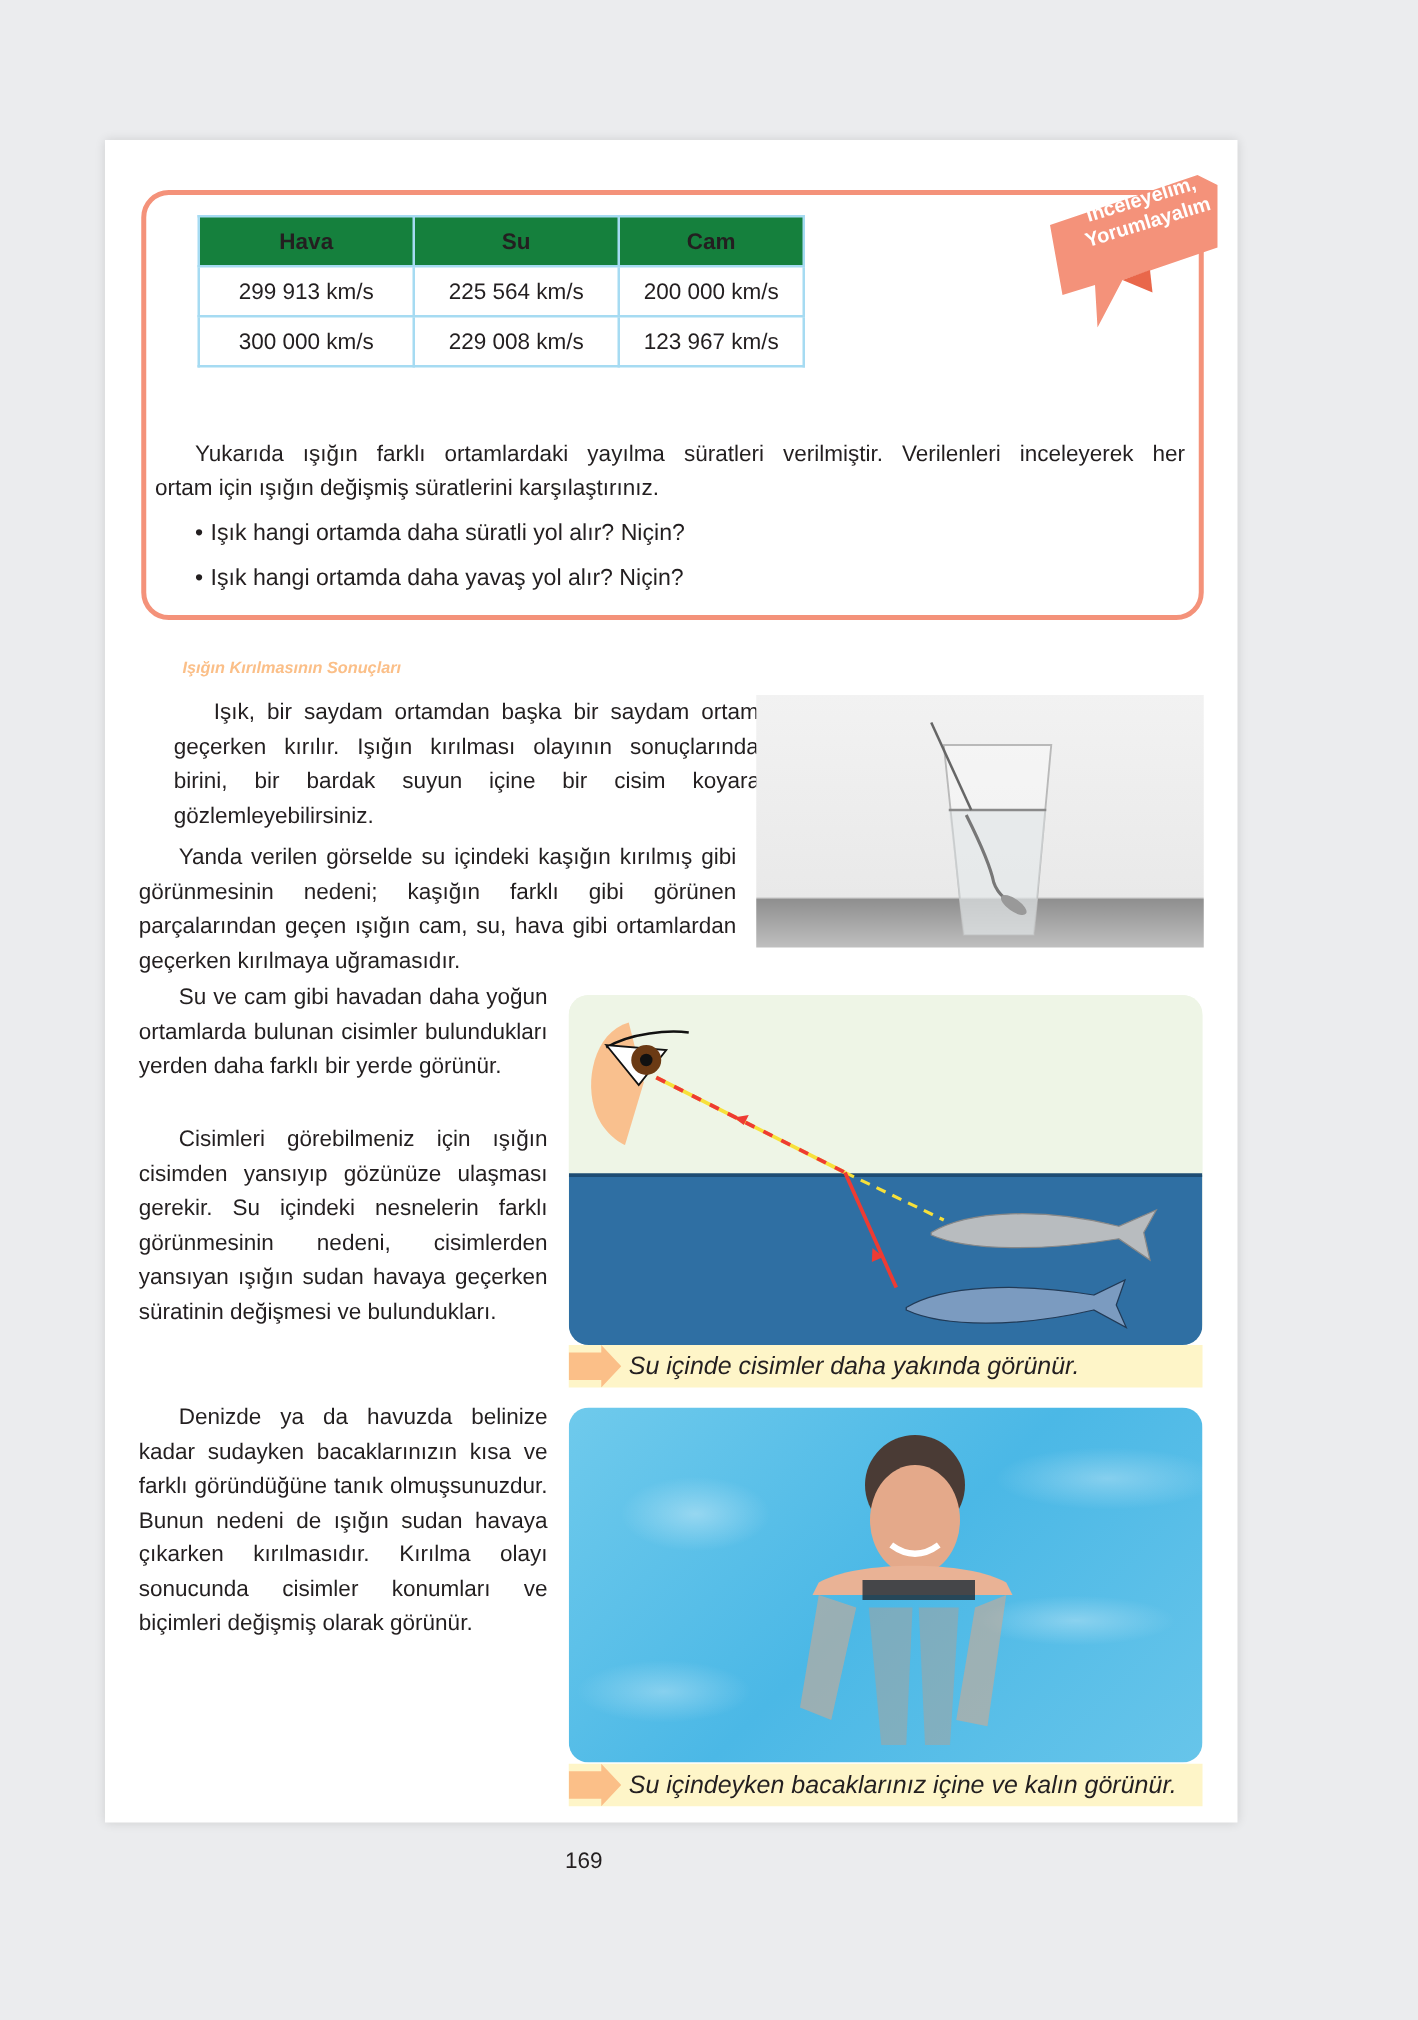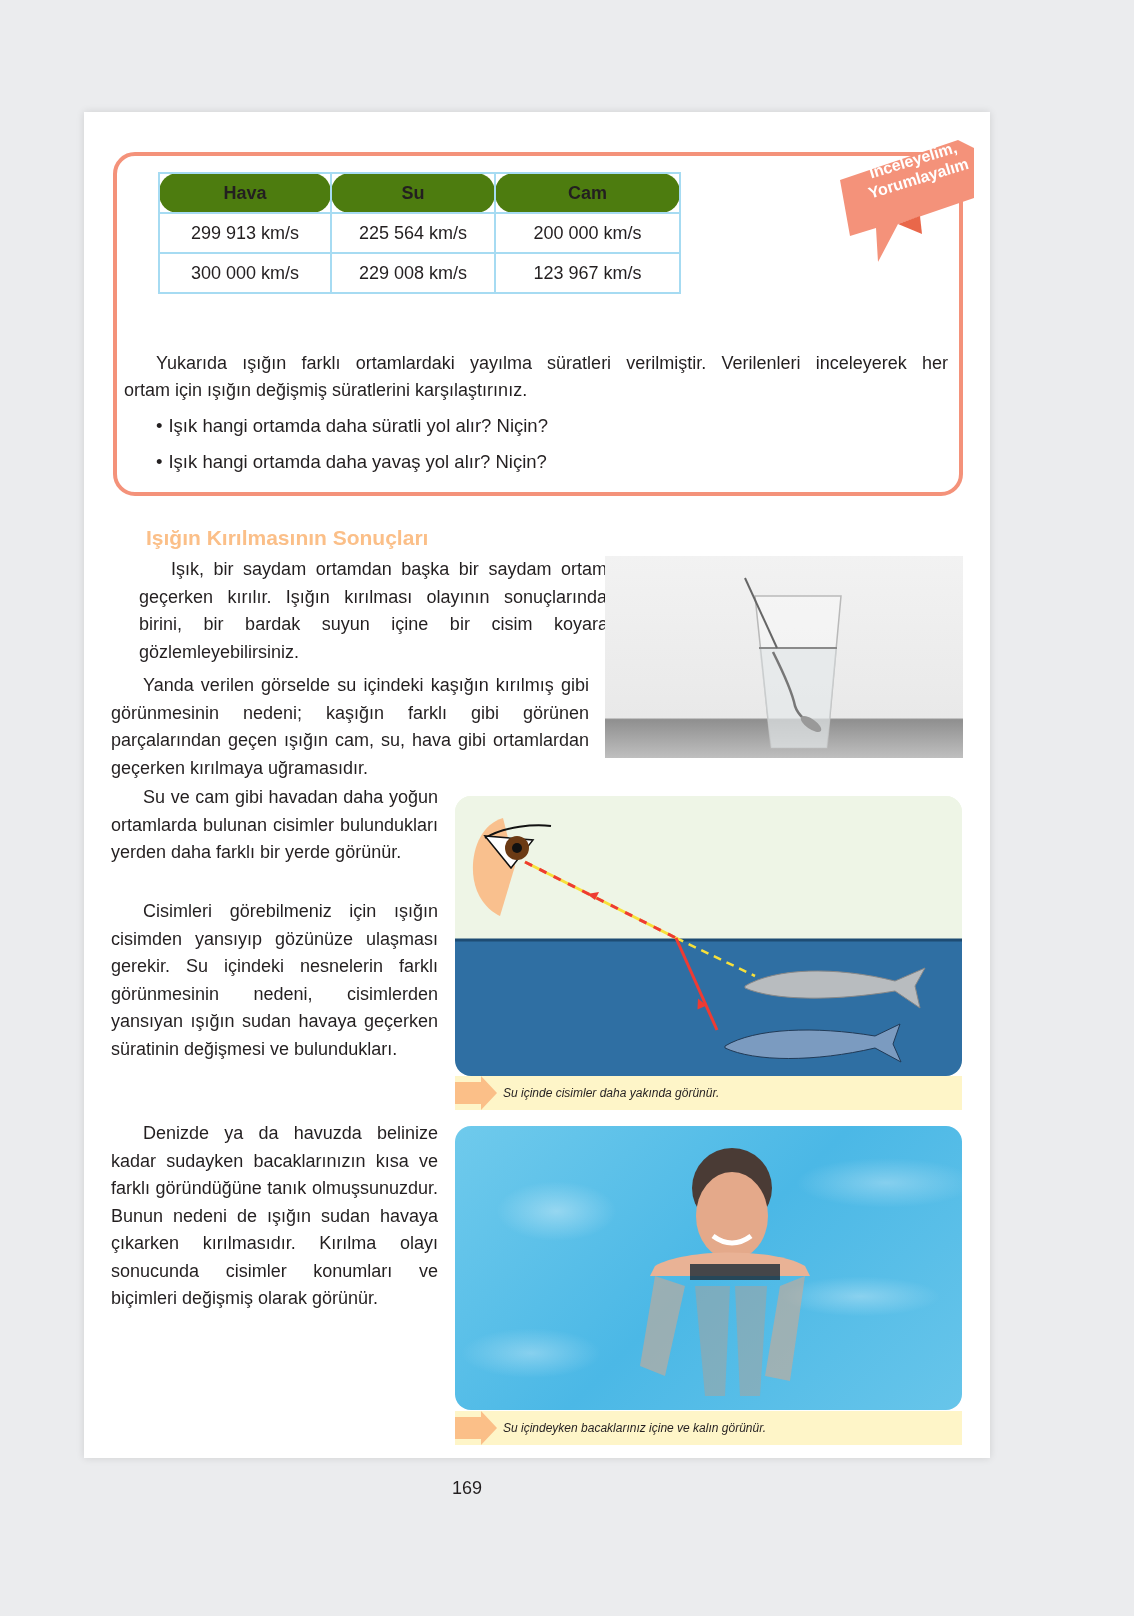--- a/index.html
+++ b/index.html
@@ -22,22 +22,22 @@
   }
   .speed-table {
     position: absolute; left: 158px; top: 172px; border-collapse: collapse;
     font-size: 18px;
   }
   .speed-table td {
     border: 2px solid #a6dbf2; text-align: center; height: 40px; padding: 0;
   }
   .speed-table td.c1 { width: 172px; }
   .speed-table td.c2 { width: 164px; }
-  .speed-table td.c3 { width: 185px; }
-  .speed-table tr.head td { background: #4d7c0f; font-weight: bold; border-radius: 19px; }
+  .speed-table td.c3 { width: 148px; }
+  .speed-table tr.head td { background: #15803d; font-weight: bold; }
   .speed-table tr.val td { background: #ffffff; }
 
   .ribbon {
     position: absolute; left: 838px; top: 138px; width: 138px; height: 124px;
   }
   .ribbon-text {
     position: absolute; left: 848px; top: 170px; width: 130px;
     transform: rotate(-17deg); transform-origin: left top;
     color: #fff; font-weight: bold; font-size: 16px; line-height: 19px;
     text-align: center;
@@ -46,40 +46,41 @@
   .para {
     position: absolute; font-size: 18px; line-height: 27.5px; text-align: justify;
   }
   .para .indent { display: inline-block; width: 32px; }
   .bullet {
     position: absolute; left: 156px; font-size: 18.5px; line-height: 22px;
   }
   .bullet::before { content: "\2022"; margin-right: 6px; }
 
   .section-title {
-    position: absolute; left: 146px; top: 526px; font-size: 21px; font-weight: bold;
+    position: absolute; left: 146px; top: 526px; font-size: 13px; font-weight: bold;
     color: #fbbf88;
+    font-style: italic;
   }
 
   .col-text { left: 111px; width: 478px; }
   .narrow-text { left: 111px; width: 327px; }
 
   .fig-glass {
     position: absolute; left: 605px; top: 556px; width: 358px; height: 202px;
     background: linear-gradient(#f2f2f2 0%, #e9e9e9 80%, #8f8f8f 81%, #bfbfbf 100%);
     overflow: hidden;
   }
 
   .fig-fish {
     position: absolute; left: 455px; top: 796px; width: 507px; height: 280px;
     border-radius: 16px; overflow: hidden; background: #eef5e6;
   }
   .caption {
     position: absolute; left: 455px; width: 507px; height: 34px;
-    background: #fef5c8; font-style: italic; font-size: 12px; line-height: 34px;
+    background: #fef5c8; font-style: italic; font-size: 20px; line-height: 34px;
     padding-left: 48px; color: #231f20;
   }
   .caption-arrow { position: absolute; left: 0; top: 0; width: 42px; height: 34px; }
 
   .fig-pool {
     position: absolute; left: 455px; top: 1126px; width: 507px; height: 284px;
     border-radius: 16px; overflow: hidden;
     background:
       radial-gradient(ellipse 60px 30px at 20% 30%, rgba(255,255,255,0.35), transparent),
       radial-gradient(ellipse 80px 20px at 80% 60%, rgba(255,255,255,0.3), transparent),

